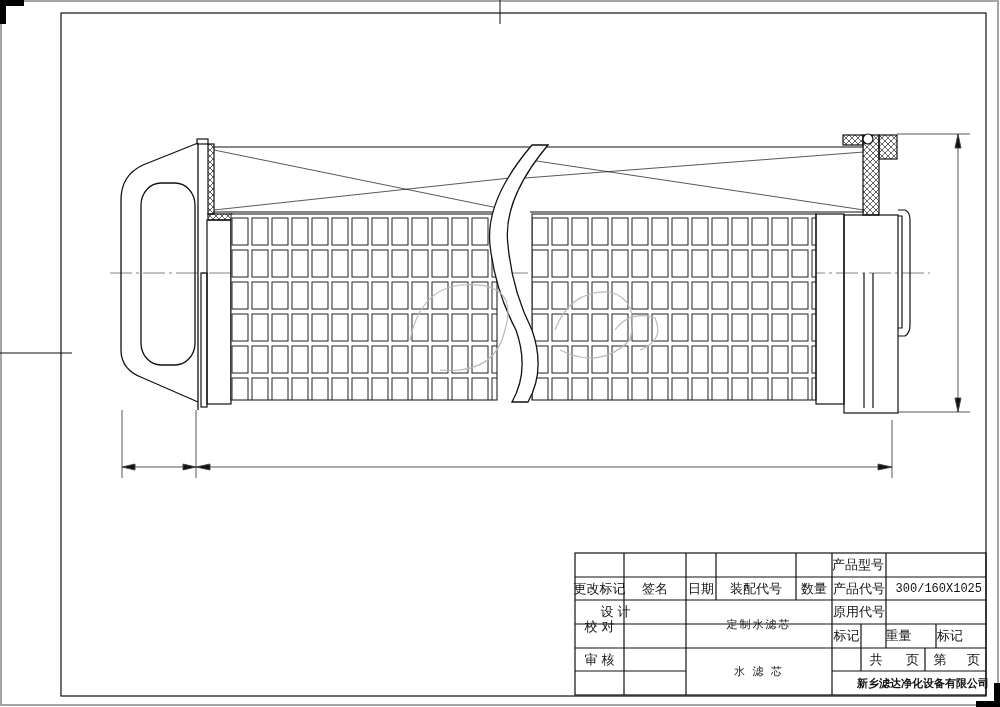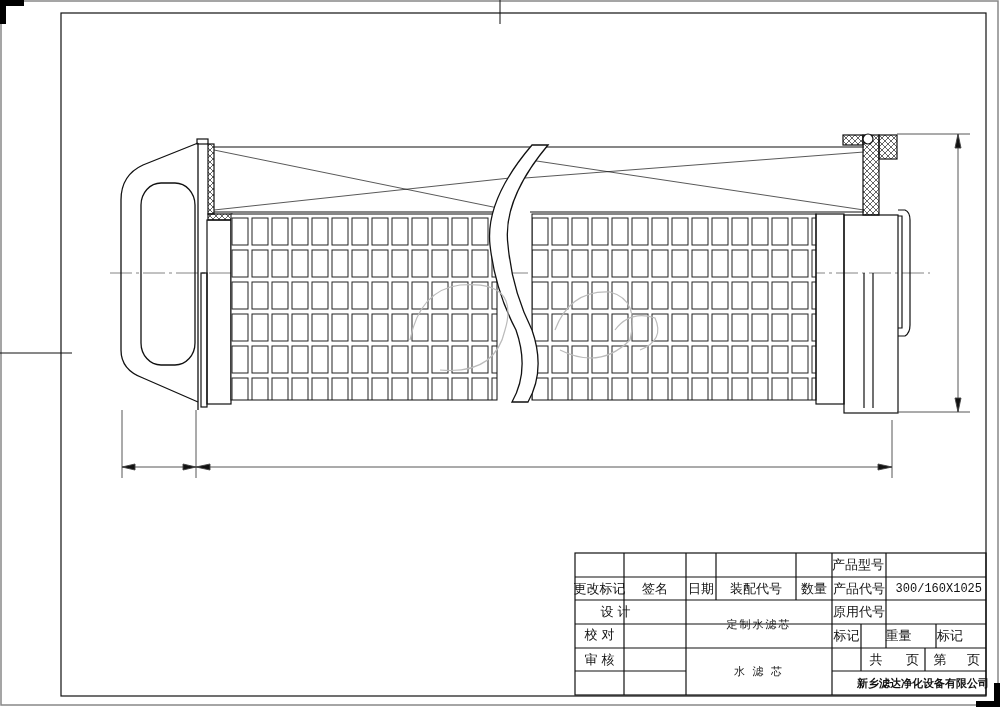--- a/index.html
+++ b/index.html
@@ -138,21 +138,21 @@
 
   <div class="cell" style="left:0;top:24px;width:49px;height:23px;">更改标记</div>
   <div class="cell" style="left:49px;top:24px;width:62px;height:23px;">签名</div>
   <div class="cell" style="left:111px;top:24px;width:30px;height:23px;">日期</div>
   <div class="cell" style="left:141px;top:24px;width:80px;height:23px;">装配代号</div>
   <div class="cell" style="left:221px;top:24px;width:36px;height:23px;">数量</div>
   <div class="cell" style="left:257px;top:24px;width:54px;height:23px;">产品代号</div>
   <div class="cell mono" style="left:311px;top:24px;width:96px;height:23px;">300/160X1025</div>
 
   <div class="cell" style="left:16px;top:47px;width:49px;height:24px;">设 计</div>
-  <div class="cell" style="left:0;top:71px;width:49px;height:21px;">校 对</div>
+  <div class="cell" style="left:0;top:63px;width:49px;height:21px;">校 对</div>
   <div class="cell" style="left:0;top:95px;width:49px;height:23px;border-radius:8px;">审 核</div>
   <div class="cell" style="left:13px;top:118px;width:49px;height:24px;margin-top:37px;">审 定</div>
 
   <div class="cell big" style="left:111px;top:47px;width:146px;height:48px;">定制水滤芯</div>
   <div class="cell big" style="left:111px;top:95px;width:146px;height:47px;">水 滤 芯</div>
 
   <div class="cell" style="left:257px;top:47px;width:54px;height:24px;">原用代号</div>
   <div class="cell" style="left:257px;top:71px;width:29px;height:24px;">标记</div>
   <div class="cell" style="left:311px;top:71px;width:25px;height:24px;">重量</div>
   <div class="cell" style="left:361px;top:71px;width:28px;height:24px;">标记</div>

